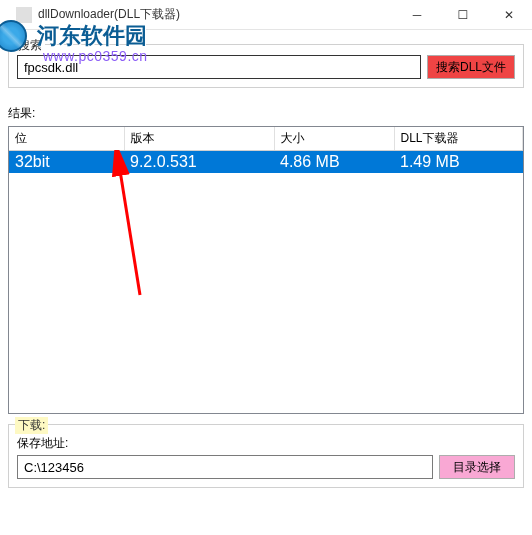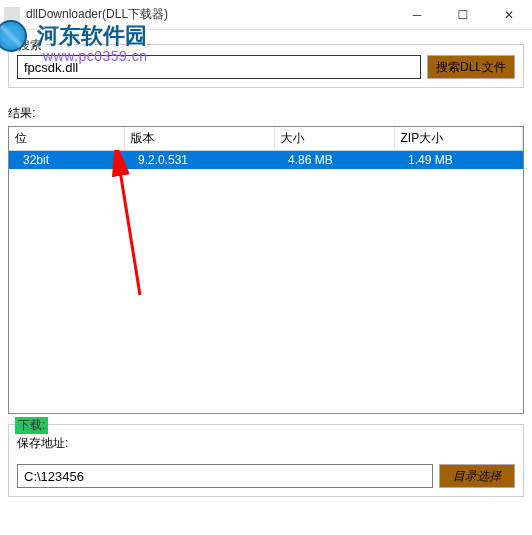--- a/index.html
+++ b/index.html
@@ -1,55 +1,55 @@
 <!DOCTYPE html>
 <html><head>
   <meta charset="utf-8">
   <style>
     * { box-sizing: border-box; margin: 0; padding: 0; font-family: 'Microsoft YaHei', 'SimSun', sans-serif; }
     body { width: 532px; height: 535px; background: #fff; overflow: hidden; position: relative; }
     
-    .titlebar { height: 30px; background: #fff; border-bottom: 1px solid #e5e5e5; display: flex; align-items: center; padding-left: 4px; }
+    .titlebar { height: 30px; background: #fff; border-bottom: 1px solid #e5e5e5; display: flex; align-items: center; padding-left: 16px; }
     .titlebar-icon { width: 16px; height: 16px; background: #e0e0e0; margin-right: 6px; }
     .titlebar-text { font-size: 12px; color: #333; flex: 1; }
     .win-controls { display: flex; }
     .win-btn { width: 46px; height: 30px; display: flex; align-items: center; justify-content: center; font-size: 12px; color: #333; }
     
     .watermark { position: absolute; top: 20px; left: -5px; z-index: 10; pointer-events: none; }
     .watermark-logo { display: flex; align-items: center; }
     .watermark-globe { width: 32px; height: 32px; border-radius: 50%; background: radial-gradient(circle, #3ba9e8 40%, #1a7fc4 100%); border: 2px solid #0b5d94; position: relative; overflow: hidden; }
     .watermark-globe::before { content: ''; position: absolute; width: 100%; height: 100%; background: linear-gradient(45deg, transparent 40%, rgba(255,255,255,0.3) 50%, transparent 60%); }
     .watermark-title { font-size: 22px; font-weight: bold; color: #0b5d94; margin-left: 10px; text-shadow: 1px 1px 0 #fff; }
     .watermark-url { font-size: 14px; color: #8b5cf6; margin-left: 48px; margin-top: -4px; letter-spacing: 0.5px; }
     
     .content { padding: 6px 8px; }
     
     .search-group { border: 1px solid #d0d0d0; padding: 10px 8px 8px; position: relative; margin-top: 8px; }
     .search-legend { position: absolute; top: -8px; left: 6px; background: #fff; padding: 0 3px; font-size: 12px; color: #333; }
     .search-row { display: flex; gap: 6px; }
     .search-input { flex: 1; height: 24px; border: 1px solid #333; padding: 0 6px; font-size: 13px; }
-    .search-btn { width: 88px; height: 24px; background: #a16207; border: 1px solid #adadad; font-size: 12px; cursor: pointer; }
+    .search-btn { width: 88px; height: 24px; background: #ef4444; border: 1px solid #adadad; font-size: 12px; cursor: pointer; }
     
     .results-label { font-size: 12px; margin: 17px 0 4px; }
     
     .table-container { border: 1px solid #828790; height: 288px; overflow: auto; background: #fff; }
     table { width: 100%; border-collapse: collapse; }
     thead th { background: #fff; border-right: 1px solid #e0e0e0; border-bottom: 1px solid #d0d0d0; font-size: 12px; font-weight: normal; text-align: left; padding: 3px 6px; height: 22px; }
-    tbody td { font-size: 12px; padding: 2px 14px; height: 18px; }
+    tbody td { font-size: 16px; padding: 2px 6px; height: 18px; }
     tr.selected td { background: #0078d7; color: #fff; }
     
     .arrow { position: absolute; top: 150px; left: 100px; z-index: 5; pointer-events: none; }
     .arrow svg { width: 60px; height: 150px; }
     
     .download-group { border: 1px solid #d0d0d0; padding: 10px 8px 8px; position: relative; margin-top: 10px; }
-    .download-legend { position: absolute; top: -8px; left: 6px; background: #22c55e; padding: 0 3px; font-size: 12px; color: #333; }
-    .path-label { font-size: 12px; margin-bottom: 12px; }
+    .download-legend { position: absolute; top: -8px; left: 6px; background: #fef9c3; padding: 0 3px; font-size: 12px; color: #333; }
+    .path-label { font-size: 12px; margin-bottom: 3px; }
     .path-row { display: flex; gap: 6px; align-items: center; }
     .path-input { flex: 1; height: 24px; border: 1px solid #7a7a7a; padding: 0 6px; font-size: 13px; }
-    .folder-btn { width: 76px; height: 24px; background: #a16207; border: 1px solid #adadad; font-size: 12px; cursor: pointer; font-style: italic; }
+    .folder-btn { width: 76px; height: 24px; background: #f9a8d4; border: 1px solid #adadad; font-size: 12px; cursor: pointer; }
     
     .col-bit { width: 115px; }
     .col-ver { width: 150px; font-family: Liberation Mono, monospace; }
     .col-size { width: 120px; }
   </style>
 </head>
 <body>
 
 <div class="titlebar">
   <div class="titlebar-icon"></div>
@@ -80,21 +80,21 @@
 
   <div class="results-label">结果:</div>
 
   <div class="table-container">
     <table>
       <thead>
         <tr>
           <th class="col-bit">位</th>
           <th class="col-ver">版本</th>
           <th class="col-size">大小</th>
-          <th>ZIP大小</th>
+          <th>DLL下载器</th>
         </tr>
       </thead>
       <tbody>
         <tr class="selected">
           <td>32bit</td>
           <td>9.2.0.531</td>
           <td>4.86 MB</td>
           <td>1.49 MB</td>
         </tr>
       </tbody>

